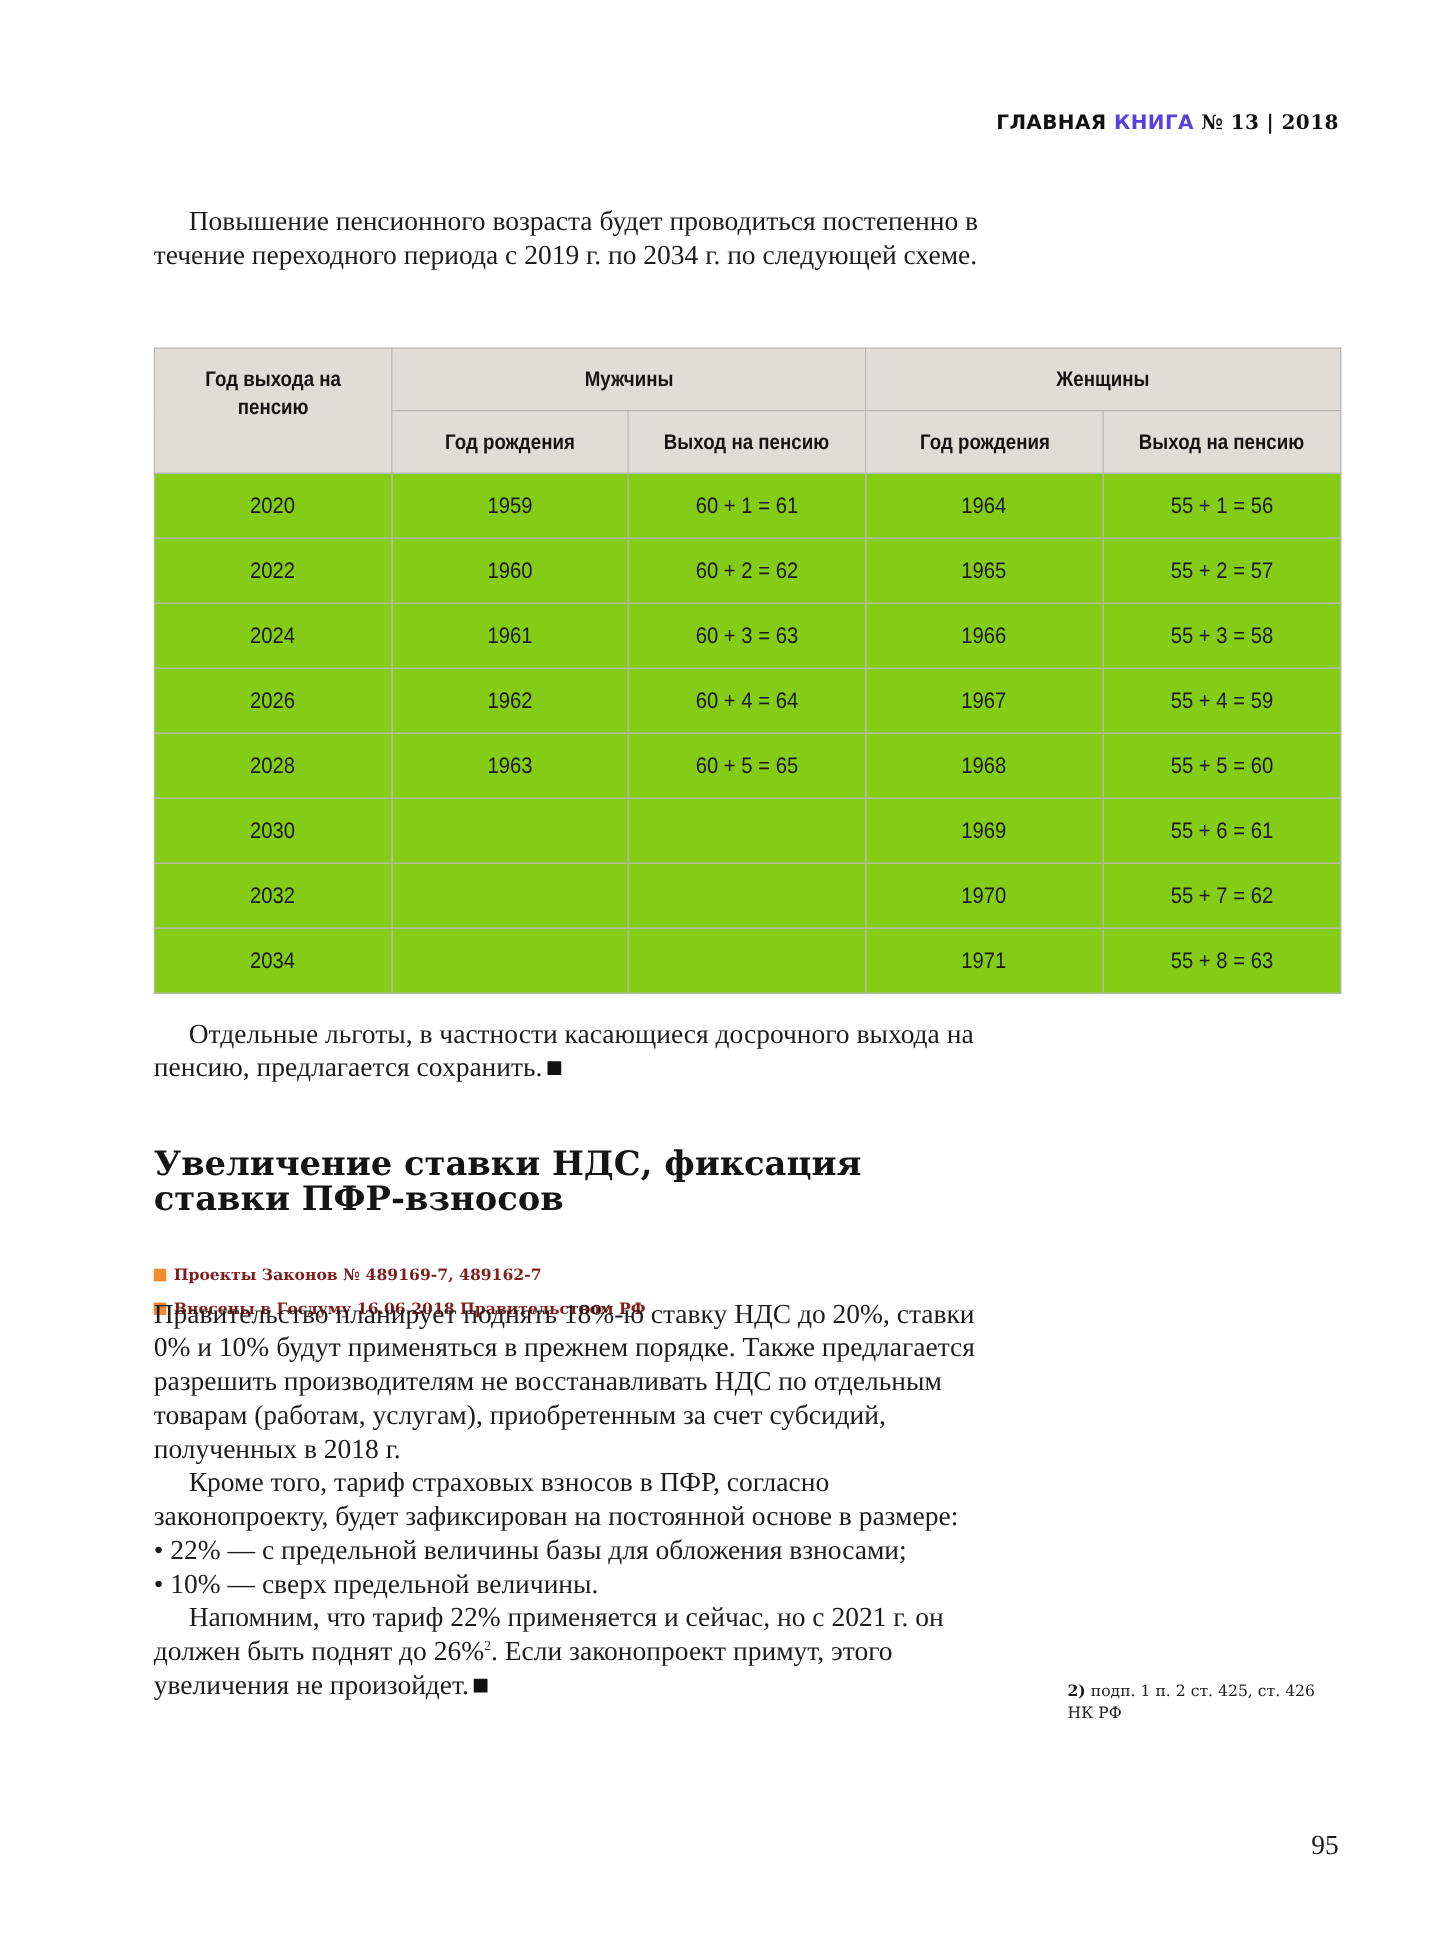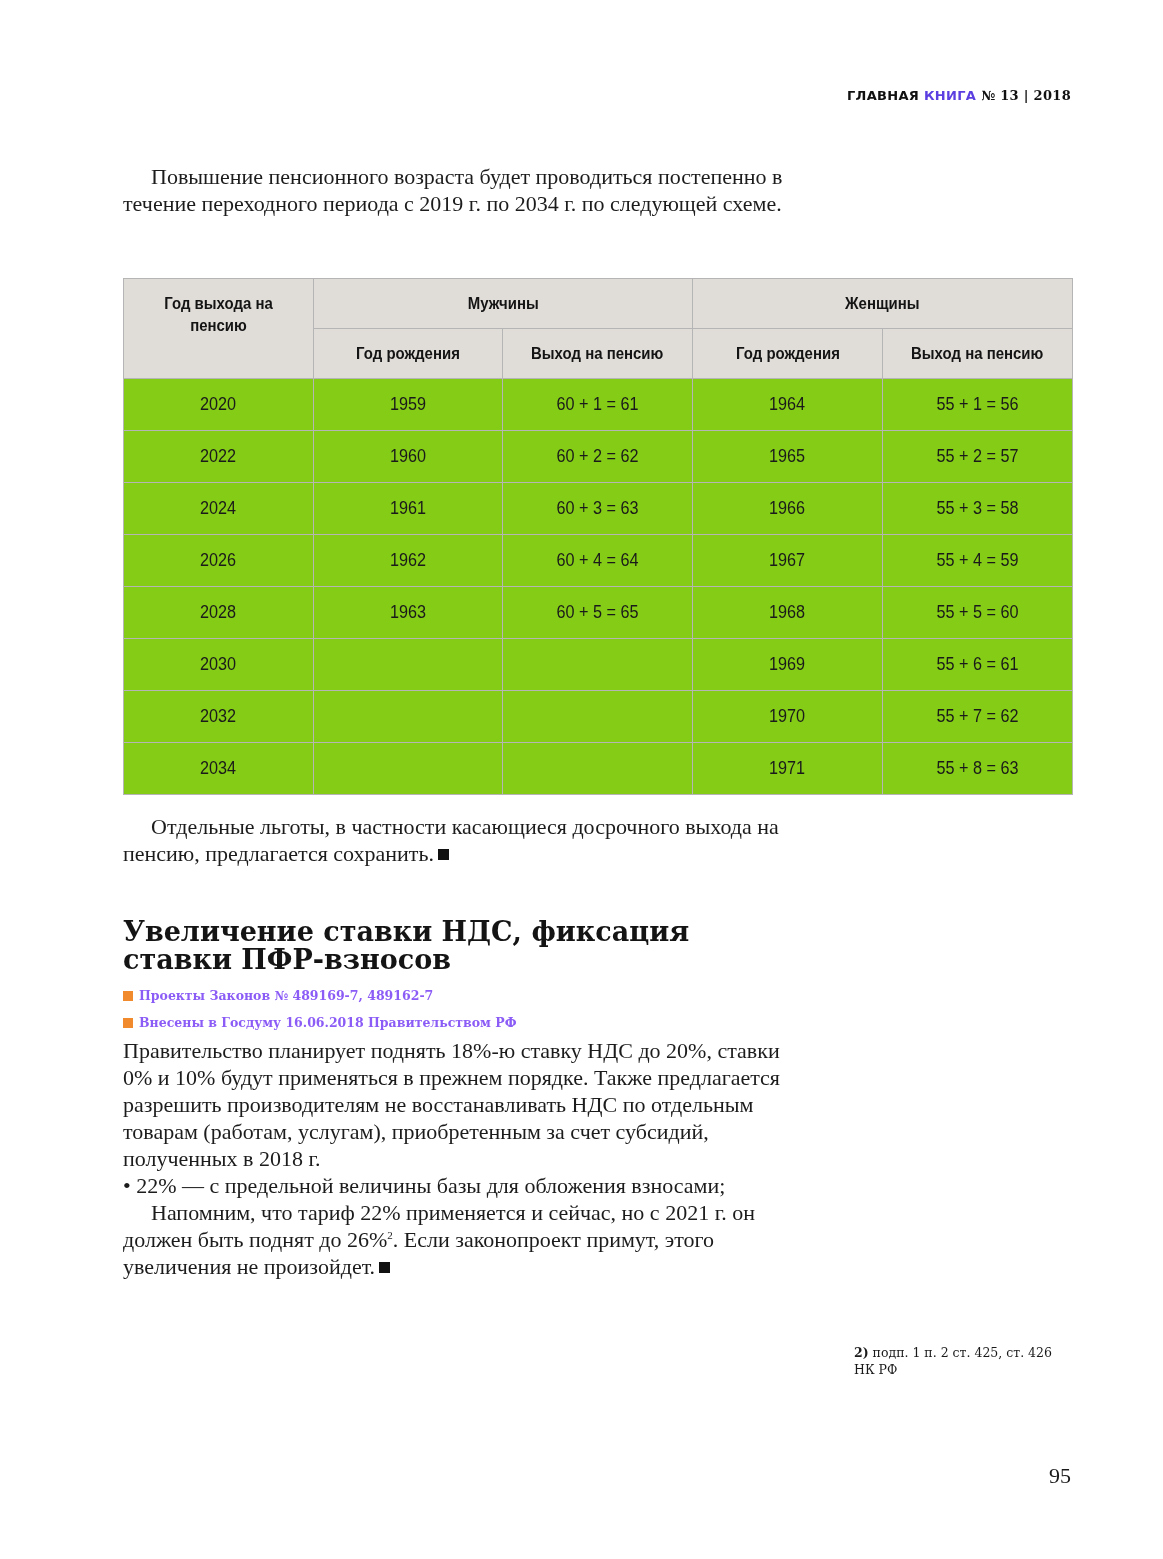--- a/index.html
+++ b/index.html
@@ -12,21 +12,21 @@
       height: 1559px;
       position: relative;
       overflow: hidden;
       color: #1a1a1a;
     }
     .running-header {
       position: absolute;
       top: 88px;
       right: 92px;
       font-family: "DejaVu Sans", sans-serif;
-      font-size: 13px;
+      font-size: 16px;
       font-weight: bold;
       letter-spacing: 0.3px;
       color: #111;
       white-space: nowrap;
     }
     .running-header .brand-accent { color: #5b3fe0; }
     .running-header .issue { font-family: "DejaVu Serif", serif; }
 
     .body-text {
       position: absolute;
@@ -98,22 +98,23 @@
       font-size: 27px;
       line-height: 28px;
       color: #141414;
     }
     .meta-line {
       position: absolute;
       left: 123px;
       font-family: "DejaVu Serif", serif;
       font-weight: bold;
       font-size: 12.5px;
-      color: #8b5cf6;
+      color: #7f1d1d;
       white-space: nowrap;
+      margin-top: 24px;
     }
     .meta-line .square {
       display: inline-block;
       width: 10px;
       height: 10px;
       background: #f08a2c;
       margin-right: 6px;
       vertical-align: -1px;
     }
     #meta-1 { top: 988px; }
@@ -253,21 +254,23 @@
 
 <div id="meta-1" class="meta-line">
   <span class="square"></span><span>Проекты Законов № 489169-7, 489162-7</span>
 </div>
 <div id="meta-2" class="meta-line">
   <span class="square"></span><span>Внесены в Госдуму 16.06.2018 Правительством РФ</span>
 </div>
 
 <div id="vat-block" class="body-text">
   <p>Правительство планирует поднять 18%-ю ставку НДС до 20%, ставки 0% и 10% будут применяться в прежнем порядке. Также предлагается разрешить производителям не восстанавливать НДС по отдельным товарам (работам, услугам), приобретенным за счет субсидий, полученных в 2018 г.</p>
+  <p class="indent">Кроме того, тариф страховых взносов в ПФР, согласно законопроекту, будет зафиксирован на постоянной основе в размере:</p>
   <p class="bullet">• 22% — с предельной величины базы для обложения взносами;</p>
+  <p class="bullet">• 10% — сверх предельной величины.</p>
   <p class="indent"><span>Напомним, что тариф 22% применяется и сейчас, но с 2021 г. он должен быть поднят до 26%</span><sup class="fn">2</sup><span>. Если законопроект примут, этого увеличения не произойдет.</span><span class="end-mark"></span></p>
 </div>
 
 <div class="footnote">
   <span class="fn-num">2)</span>
   <span>подп. 1 п. 2 ст. 425, ст. 426 НК РФ</span>
 </div>
 
 <div class="page-number">95</div>
 

